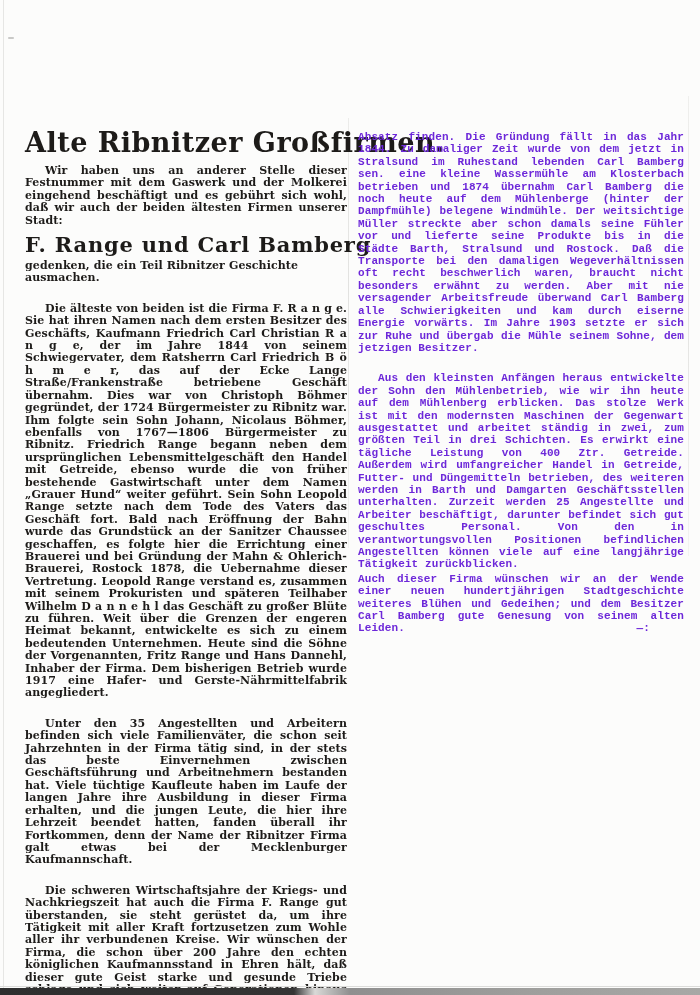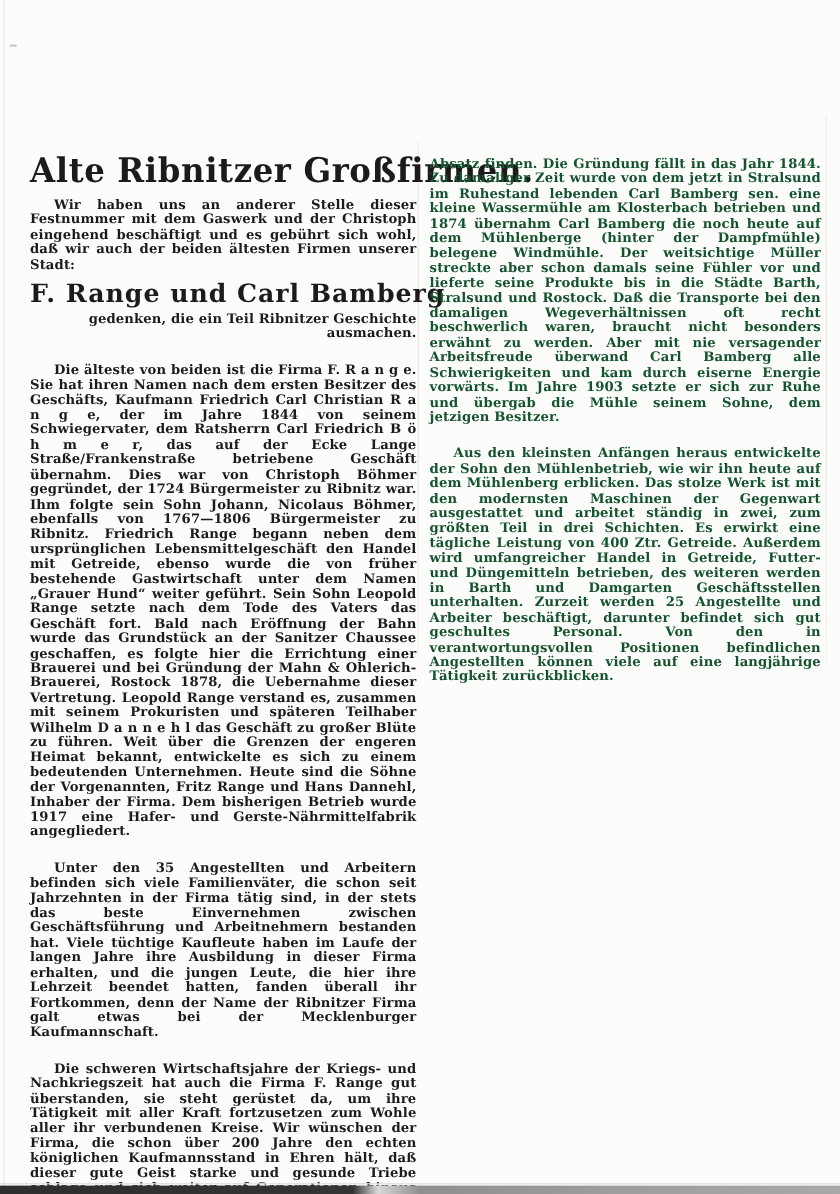--- a/index.html
+++ b/index.html
@@ -42,21 +42,22 @@
     position: absolute; left: 688px; top: 96px; width: 1px; height: 460px;
     background: linear-gradient(to bottom, #efefed, #e4e4e2 50%, #f4f4f2);
   }
 
   .col-left {
     position: absolute; left: 25px; top: 127px; width: 322px;
     color: #1d1b19;
   }
   .col-right {
     position: absolute; left: 358px; top: 131px; width: 326px;
-    color: #14532d;
+    color: #6d28d9;
+    font-family: Liberation Mono, monospace;
   }
 
   .headline {
     font-size: 27px;
     font-weight: bold;
     text-align: center;
     letter-spacing: 0.5px;
     margin-bottom: 7px;
     white-space: nowrap;
     transform: scaleY(1.05);
@@ -71,21 +72,21 @@
   .intro { text-indent: 20px; }
   .subheadline {
     font-size: 21px;
     font-weight: bold;
     text-align: center;
     letter-spacing: 0.8px;
     margin-top: 5px;
     margin-bottom: 3px;
     white-space: nowrap;
   }
-  .lead-line { text-align: right; }
+  .lead-line { text-align: left; }
   .paragraph { text-indent: 20px; margin-top: 18px; }
   .separator {
     text-align: center;
     font-size: 13px;
     font-weight: bold;
     letter-spacing: 10px;
     line-height: 14px;
     margin: 2px 0 1px 0;
     padding-left: 10px;
   }
@@ -99,21 +100,21 @@
 <div class="scan-page">
 
   <span class="speck"></span>
   <div class="edge-left"></div>
   <div class="rule-mid"></div>
   <div class="rule-right"></div>
 
   <div class="col-left">
     <div class="headline">Alte Ribnitzer Großfirmen.</div>
 
-    <p class="body-text intro">Wir haben uns an anderer Stelle dieser Festnummer mit dem Gaswerk und der Christoph eingehend beschäftigt und es gebührt sich wohl, daß wir auch der beiden ältesten Firmen unserer Stadt:</p>
+    <p class="body-text intro">Wir haben uns an anderer Stelle dieser Festnummer mit dem Gaswerk und der Molkerei eingehend beschäftigt und es gebührt sich wohl, daß wir auch der beiden ältesten Firmen unserer Stadt:</p>
 
     <div class="subheadline">F. Range und Carl Bamberg</div>
 
     <p class="body-text lead-line">gedenken, die ein Teil Ribnitzer Geschichte ausmachen.</p>
 
     <p class="body-text paragraph">Die älteste von beiden ist die Firma F. R a n g e. Sie hat ihren Namen nach dem ersten Besitzer des Geschäfts, Kaufmann Friedrich Carl Christian R a n g e, der im Jahre 1844 von seinem Schwiegervater, dem Ratsherrn Carl Friedrich B ö h m e r, das auf der Ecke Lange Straße/Frankenstraße betriebene Geschäft übernahm. Dies war von Christoph Böhmer gegründet, der 1724 Bürgermeister zu Ribnitz war. Ihm folgte sein Sohn Johann, Nicolaus Böhmer, ebenfalls von 1767—1806 Bürgermeister zu Ribnitz. Friedrich Range begann neben dem ursprünglichen Lebensmittelgeschäft den Handel mit Getreide, ebenso wurde die von früher bestehende Gastwirtschaft unter dem Namen „Grauer Hund“ weiter geführt. Sein Sohn Leopold Range setzte nach dem Tode des Vaters das Geschäft fort. Bald nach Eröffnung der Bahn wurde das Grundstück an der Sanitzer Chaussee geschaffen, es folgte hier die Errichtung einer Brauerei und bei Gründung der Mahn &amp; Ohlerich-Brauerei, Rostock 1878, die Uebernahme dieser Vertretung. Leopold Range verstand es, zusammen mit seinem Prokuristen und späteren Teilhaber Wilhelm D a n n e h l das Geschäft zu großer Blüte zu führen. Weit über die Grenzen der engeren Heimat bekannt, entwickelte es sich zu einem bedeutenden Unternehmen. Heute sind die Söhne der Vorgenannten, Fritz Range und Hans Dannehl, Inhaber der Firma. Dem bisherigen Betrieb wurde 1917 eine Hafer- und Gerste-Nährmittelfabrik angegliedert.</p>
 
     <p class="body-text paragraph">Unter den 35 Angestellten und Arbeitern befinden sich viele Familienväter, die schon seit Jahrzehnten in der Firma tätig sind, in der stets das beste Einvernehmen zwischen Geschäftsführung und Arbeitnehmern bestanden hat. Viele tüchtige Kaufleute haben im Laufe der langen Jahre ihre Ausbildung in dieser Firma erhalten, und die jungen Leute, die hier ihre Lehrzeit beendet hatten, fanden überall ihr Fortkommen, denn der Name der Ribnitzer Firma galt etwas bei der Mecklenburger Kaufmannschaft.</p>
 
     <p class="body-text paragraph">Die schweren Wirtschaftsjahre der Kriegs- und Nachkriegszeit hat auch die Firma F. Range gut überstanden, sie steht gerüstet da, um ihre Tätigkeit mit aller Kraft fortzusetzen zum Wohle aller ihr verbundenen Kreise. Wir wünschen der Firma, die schon über 200 Jahre den echten königlichen Kaufmannsstand in Ehren hält, daß dieser gute Geist starke und gesunde Triebe schlage und sich weiter auf Generationen hinaus erhalte.</p>
@@ -121,17 +122,21 @@
     <div class="separator">* * *</div>
 
     <p class="body-text paragraph">Die Firma Mühlenwerke C a r l  B a m b e r g zählt zu den hervorragendsten, leistungsfähigsten und lebenswichtigsten Betrieben unserer Stadt, deren Fabrikate weit über die Grenzen Mecklenburgs hinaus bekannt sind und guten</p>
   </div>
 
   <div class="col-right">
     <p class="body-text">Absatz finden. Die Gründung fällt in das Jahr 1844. Zu damaliger Zeit wurde von dem jetzt in Stralsund im Ruhestand lebenden Carl Bamberg sen. eine kleine Wassermühle am Klosterbach betrieben und 1874 übernahm Carl Bamberg die noch heute auf dem Mühlenberge (hinter der Dampfmühle) belegene Windmühle. Der weitsichtige Müller streckte aber schon damals seine Fühler vor und lieferte seine Produkte bis in die Städte Barth, Stralsund und Rostock. Daß die Transporte bei den damaligen Wegeverhältnissen oft recht beschwerlich waren, braucht nicht besonders erwähnt zu werden. Aber mit nie versagender Arbeitsfreude überwand Carl Bamberg alle Schwierigkeiten und kam durch eiserne Energie vorwärts. Im Jahre 1903 setzte er sich zur Ruhe und übergab die Mühle seinem Sohne, dem jetzigen Besitzer.</p>
 
     <p class="body-text paragraph">Aus den kleinsten Anfängen heraus entwickelte der Sohn den Mühlenbetrieb, wie wir ihn heute auf dem Mühlenberg erblicken. Das stolze Werk ist mit den modernsten Maschinen der Gegenwart ausgestattet und arbeitet ständig in zwei, zum größten Teil in drei Schichten. Es erwirkt eine tägliche Leistung von 400 Ztr. Getreide. Außerdem wird umfangreicher Handel in Getreide, Futter- und Düngemitteln betrieben, des weiteren werden in Barth und Damgarten Geschäftsstellen unterhalten. Zurzeit werden 25 Angestellte und Arbeiter beschäftigt, darunter befindet sich gut geschultes Personal. Von den in verantwortungsvollen Positionen befindlichen Angestellten können viele auf eine langjährige Tätigkeit zurückblicken.</p>
 
+    <div class="body-text closing-wrap">
+      <span class="closing-text">Auch dieser Firma wünschen wir an der Wende einer neuen hundertjährigen Stadtgeschichte weiteres Blühen und Gedeihen; und dem Besitzer Carl Bamberg gute Genesung von seinem alten Leiden.</span>
+      <span class="closing-mark">—:</span>
+    </div>
   </div>
 
   <div class="edge-bottom-line"></div>
   <div class="edge-bottom-band"></div>
 </div>
 
 </body></html>

